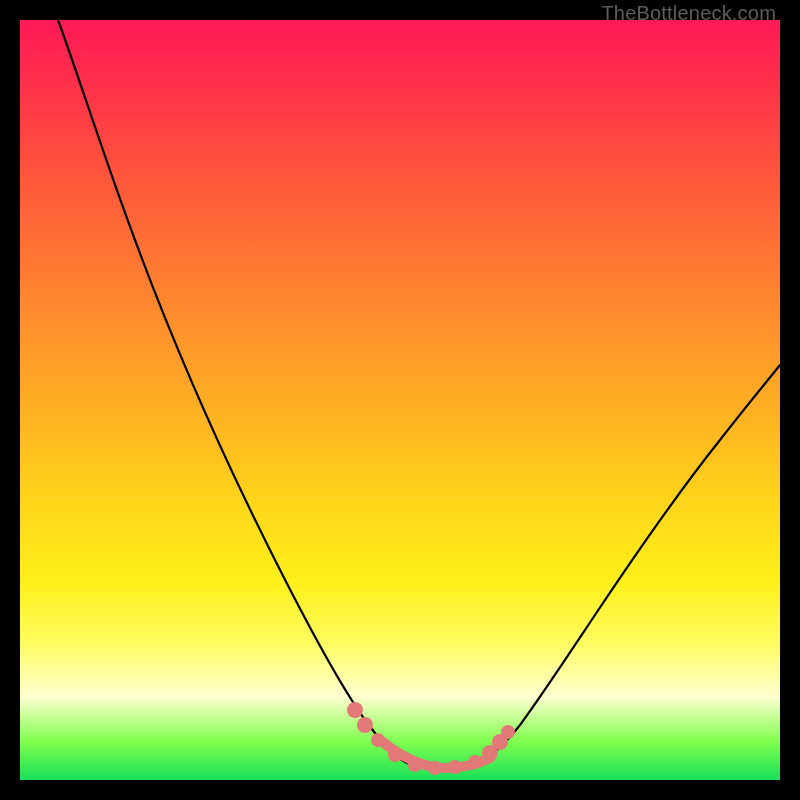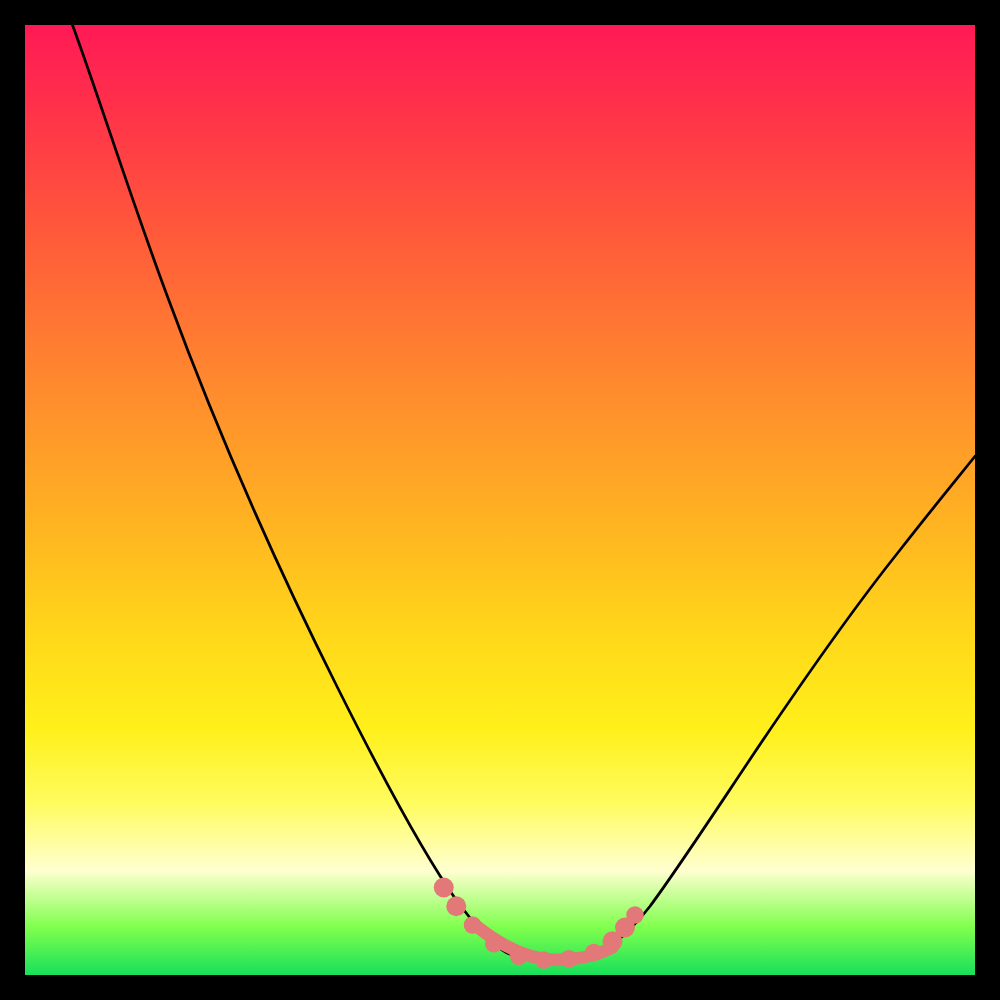--- a/index.html
+++ b/index.html
@@ -106,14 +106,15 @@
       <circle class="marker" cx="415" cy="748" r="7"></circle>
       <circle class="marker" cx="435" cy="747" r="7"></circle>
       <circle class="marker" cx="455" cy="742" r="7"></circle>
       <circle class="marker" cx="470" cy="733" r="8"></circle>
       <circle class="marker" cx="480" cy="722" r="8"></circle>
       <circle class="marker" cx="488" cy="712" r="7"></circle>
     </svg>
 
   </div>
 
+  <div class="watermark">TheBottleneck.com</div>
 
 </div>
 
 </body></html>

